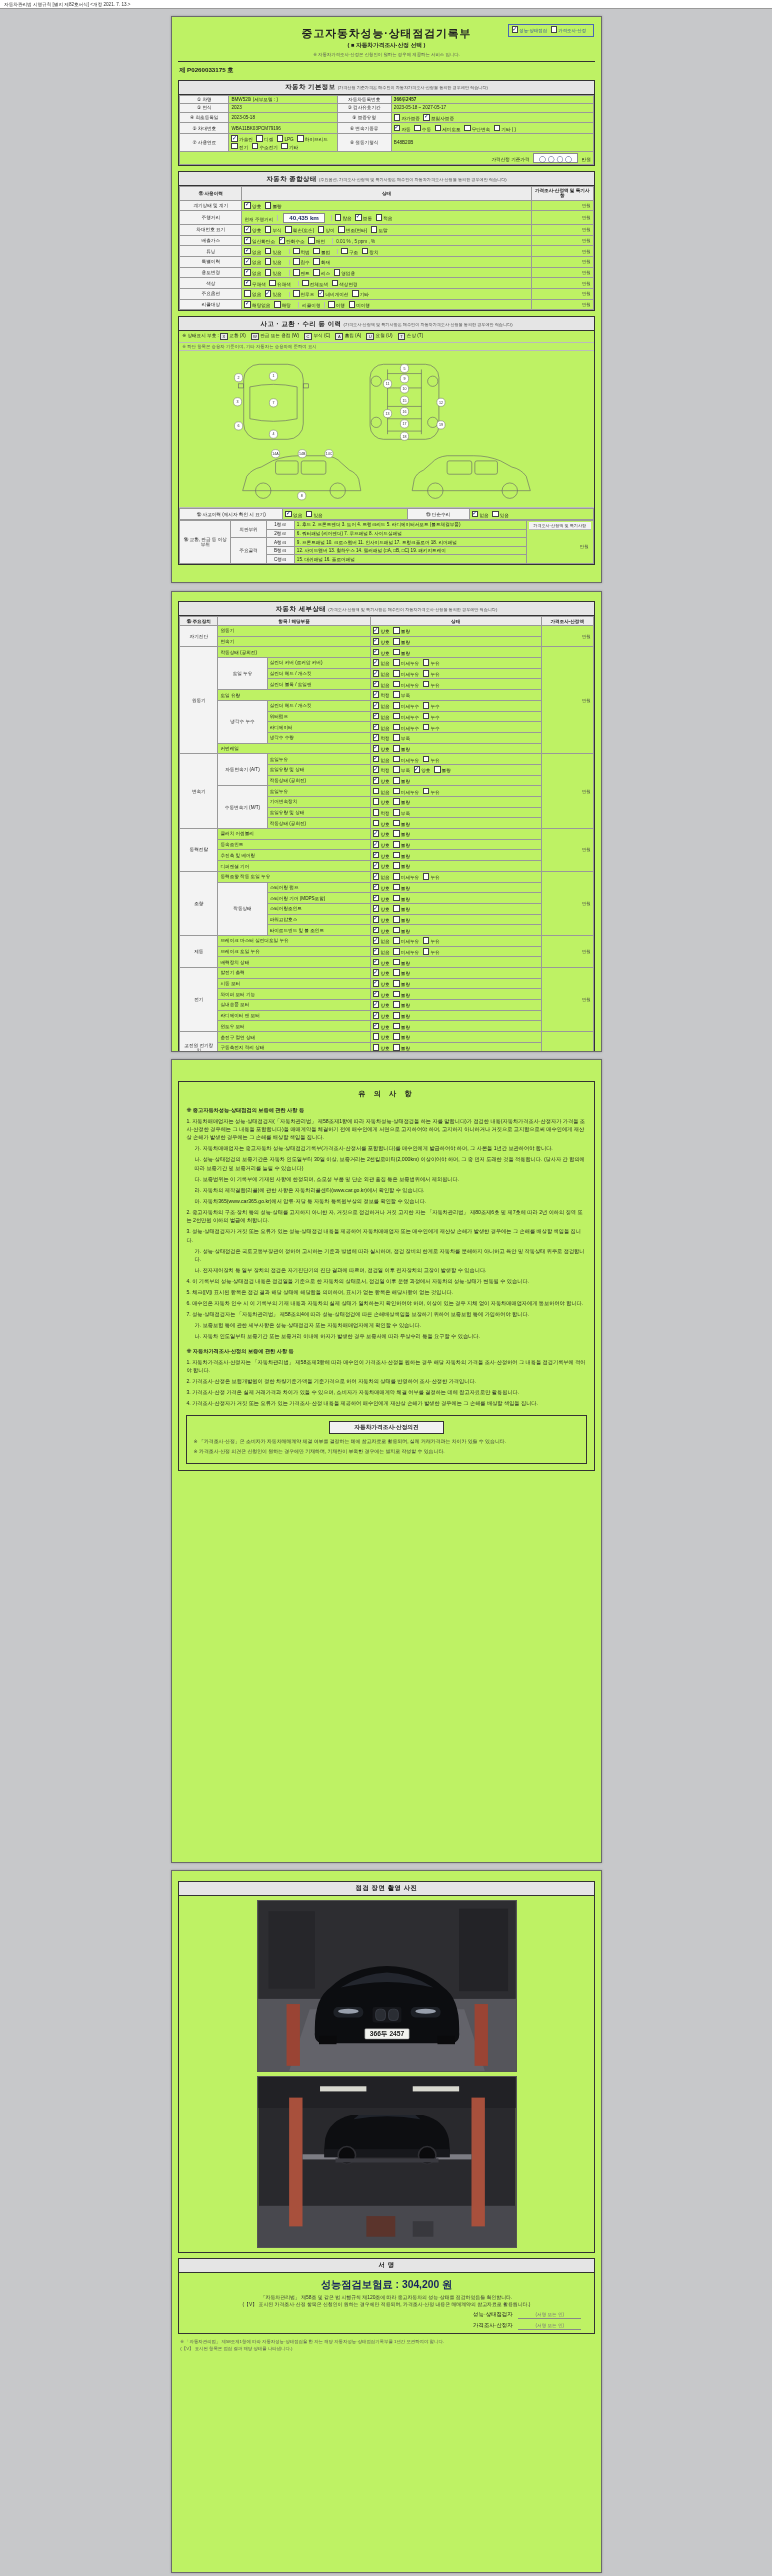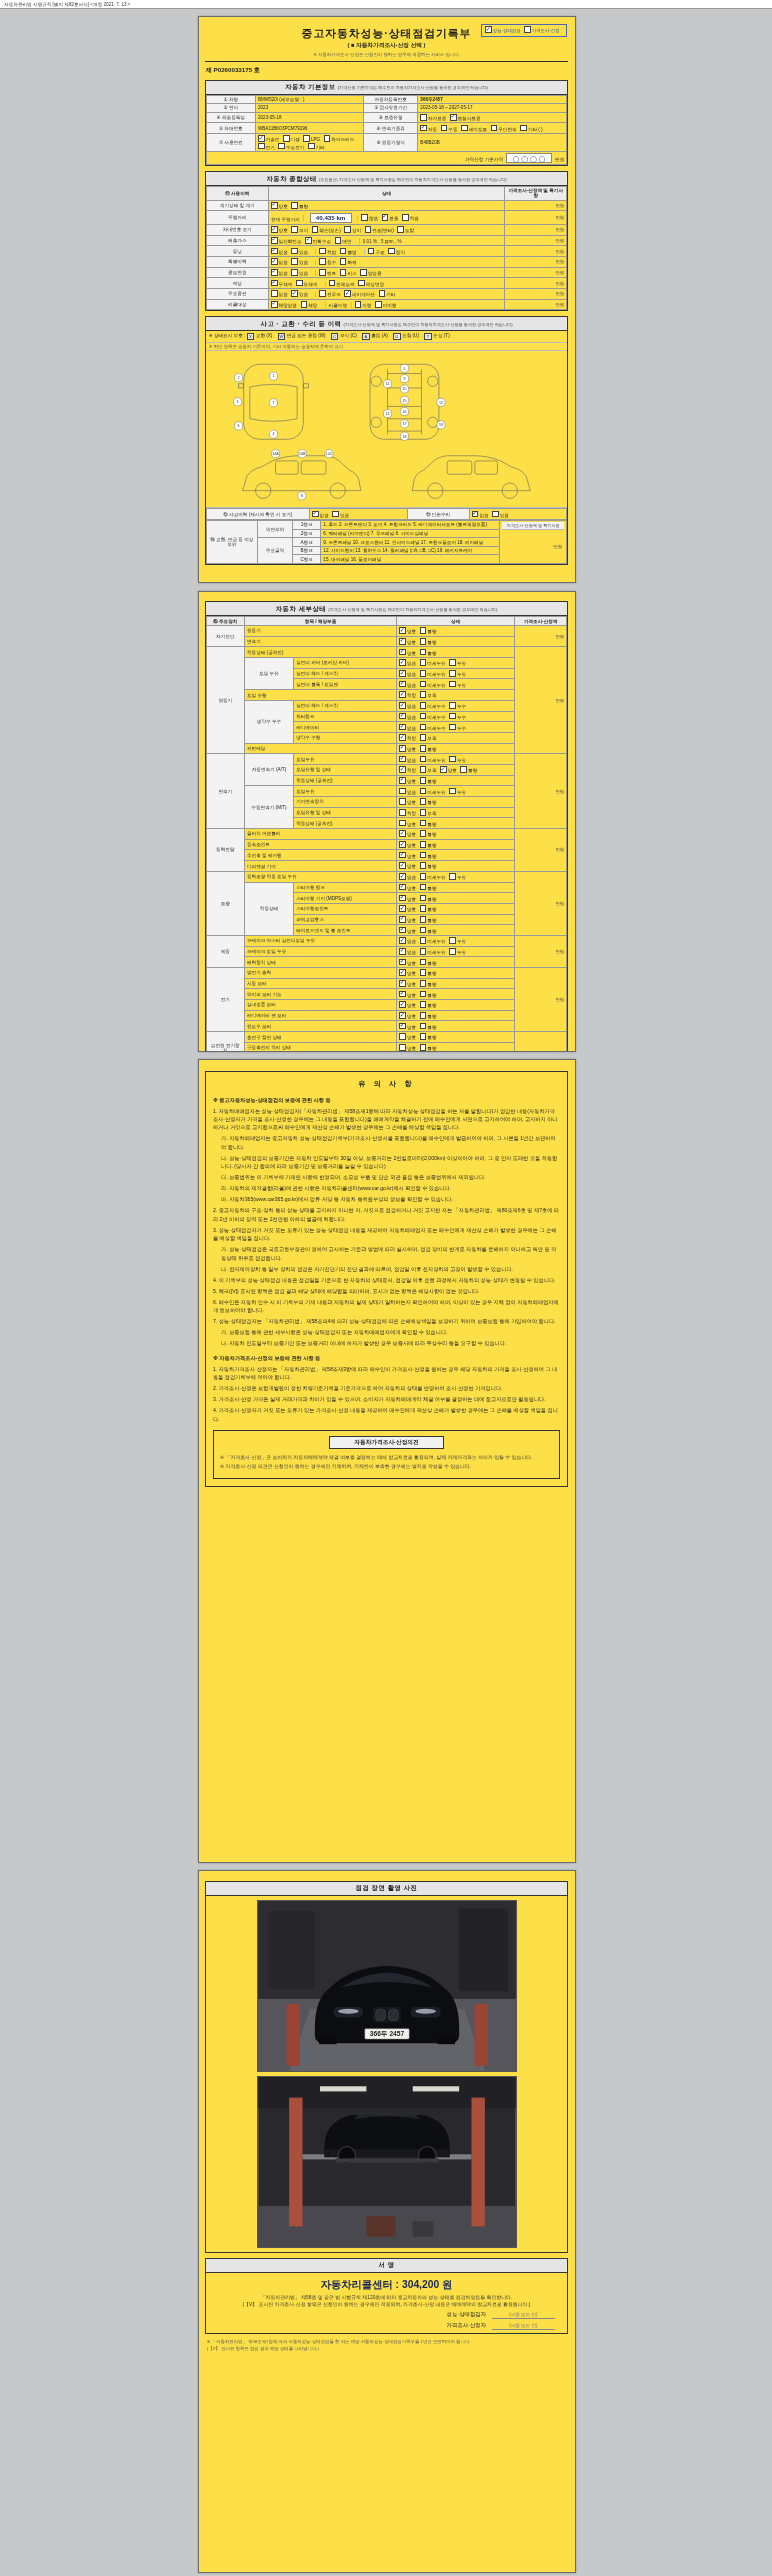--- a/index.html
+++ b/index.html
@@ -1,18 +1,18 @@
 <!DOCTYPE html>
 <html style="font-size:8.2px"><head>
 <meta charset="utf-8">
 <style>
   html,body{margin:0;padding:0;}
   body{width:773px;height:2576px;background:#c7c8ca;font-family:"Liberation Sans","DejaVu Sans",sans-serif;color:#222;overflow:hidden;}
   .topstrip{background:#fff;border-bottom:0.5px solid #9a9a9a;height:9.3px;font-size:4.6px;color:#333;padding:1.5px 4.1px;box-sizing:border-box;}
-  .page{width:378px;margin:7.2px auto 0;background:#fde047;border:0.5px solid #6b6b6b;box-shadow:0 0 2.1px rgba(0,0,0,.25);padding:5.2px 6.2px;box-sizing:border-box;overflow:hidden;position:relative;}
+  .page{width:431px;margin:7.2px auto 0;background:#bef264;border:0.5px solid #6b6b6b;box-shadow:0 0 2.1px rgba(0,0,0,.25);padding:5.2px 6.2px;box-sizing:border-box;overflow:hidden;position:relative;}
   .p1{height:567px;} .p2{height:461px;} .p3{height:804px;} .p4{height:703px;}
   
   .hdr{position:relative;padding:3.1px 2.1px 4.1px;border-bottom:1px solid #333;}
   .hdr h1{margin:1px 0 0;text-align:center;font-size:10.8px;letter-spacing:1px;}
   .hdr-sub{text-align:center;font-size:5.7px;font-weight:bold;margin-top:1.5px;}
   .hdr-note{text-align:center;font-size:4.4px;color:#555;margin-top:1.5px;}
   .sel-box{position:absolute;right:1px;top:1px;border:0.5px solid #4a67b5;color:#2a4d9b;font-size:4.4px;padding:1.5px 3.1px;line-height:7.2px;}
   .doc-no{font-size:6.2px;font-weight:bold;margin:4.1px 1px 1px;}
   
   .sec{border:0.8px solid #333;margin-top:4.6px;}
@@ -37,21 +37,21 @@
   .lg{margin-right:5.2px;white-space:nowrap;}
   .lgbox{display:inline-block;width:5.7px;height:5.7px;border:0.5px solid #444;background:#e9e9e9;text-align:center;font-size:4.1px;line-height:5.7px;margin-right:1.5px;vertical-align:-1px;}
   .legend-note{font-size:4.4px;color:#555;padding:1px 3.1px 1.5px;border-bottom:0.5px solid #bbb;}
   .diagram-wrap{text-align:center;border-bottom:0.5px solid #bbb;padding:2.1px 0;}
   .pr-col{width:62px;vertical-align:top;}
   .pr-h{font-size:4.1px;color:#333;text-align:center;border-bottom:0.5px solid #bbb;padding:1px;background:#f3f3f3;}
   .pr-v{text-align:right;color:#444;font-size:4.4px;padding:13.4px 2.1px 1px;}
   
   .dev{width:33px;} .sub{width:44px;} .itm{width:98px;}
   
-  .notice-box{border:0.8px solid #333;margin-top:6px;padding:5.2px 7.2px 6.2px;}
+  .notice-box{border:0.8px solid #333;margin-top:16px;padding:5.2px 7.2px 6.2px;}
   .notice-title{text-align:center;font-size:7.2px;font-weight:bold;letter-spacing:3.1px;margin:2.1px 0 5.2px;}
   .nl{font-size:5.2px;line-height:1.62;margin:2.6px 0;color:#222;}
   .nl.ind1{padding-left:8.2px;}
   .nl.nb{font-weight:bold;margin-top:6.2px;}
   .opinion{border:0.8px solid #333;margin-top:7.2px;padding:5.2px 6.2px 6.2px;}
   .opinion-title{width:113px;margin:0 auto 4.1px;border:0.5px solid #333;text-align:center;font-weight:bold;font-size=5.7px;font-size:5.7px;padding:1.5px 0;background:#f1f1f1;}
   .op-line{font-size:4.9px;line-height:1.6;color:#333;margin:1.5px 0;}
   
   .photo{display:block;margin:4.1px auto;border:0.5px solid #555;}
   .fee{color:#17255f;font-weight:bold;font-size:10.3px;text-align:center;margin:5.2px 0 2.1px;}
@@ -660,21 +660,21 @@
         <rect x="150" y="158" width="200" height="8" fill="#3a3a40"></rect>
       </g>
       <rect x="210" y="270" width="56" height="40" fill="#5b342c"></rect>
       <rect x="300" y="280" width="40" height="30" fill="#38383d"></rect>
     </svg>
   </div>
 
   <div class="sec">
     <div class="secbar"><b>서 명</b></div>
     <div class="fee">
-      <span>자동차리콜센터 :</span>
+      <span>성능점검보험료 :</span>
       <span>304,200 원</span>
     </div>
     <div class="confirm">「자동차관리법」 제58조 및 같은 법 시행규칙 제120조에 따라 중고자동차의 성능·상태를 점검하였음을 확인합니다.</div>
     <div class="confirm">(【V】 표시된 가격조사·산정 항목은 신청인이 원하는 경우에만 적용되며, 가격조사·산정 내용은 매매계약의 참고자료로 활용됩니다.)</div>
     <div class="sig-row">
       <span>성능·상태점검자</span>
       <span class="sv">(서명 또는 인)</span>
     </div>
     <div class="sig-row">
       <span>가격조사·산정자</span>

